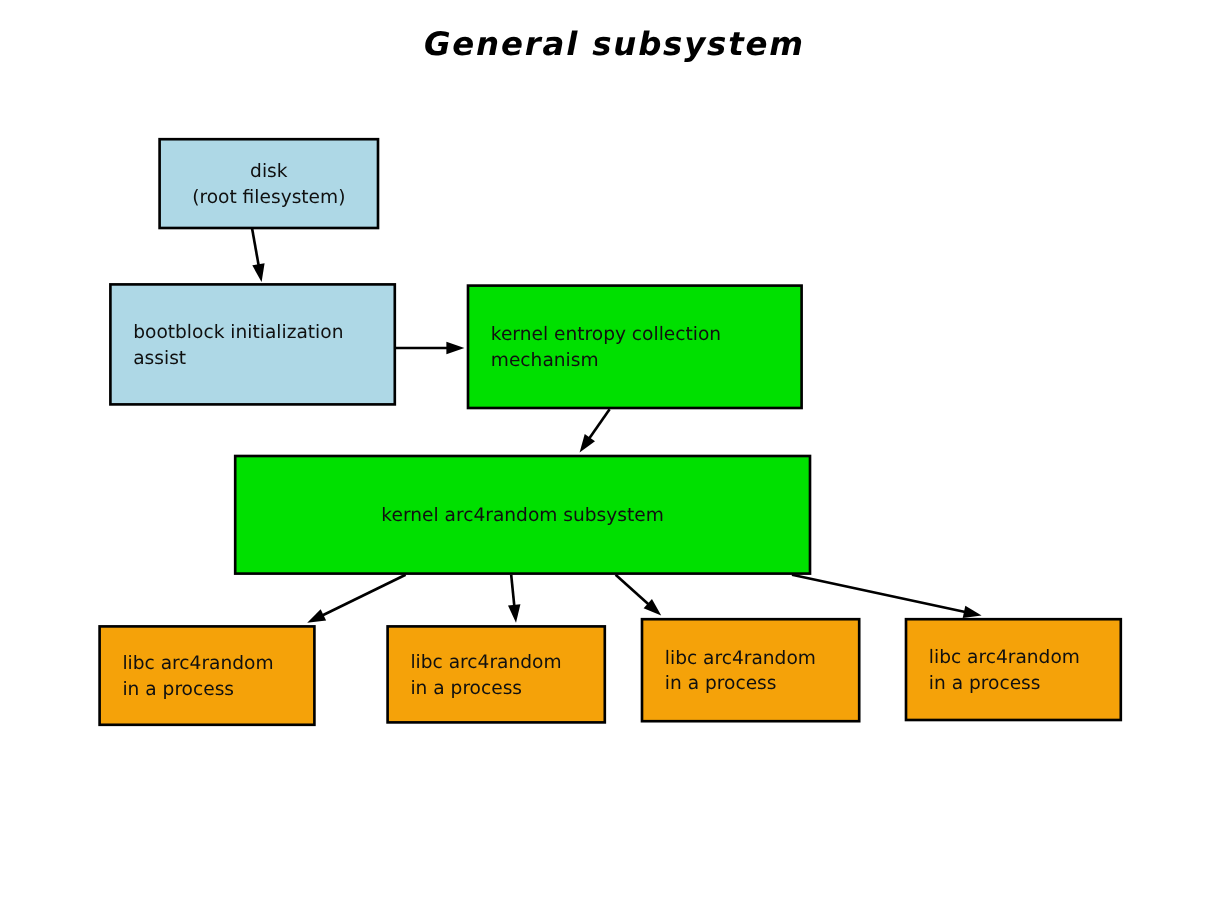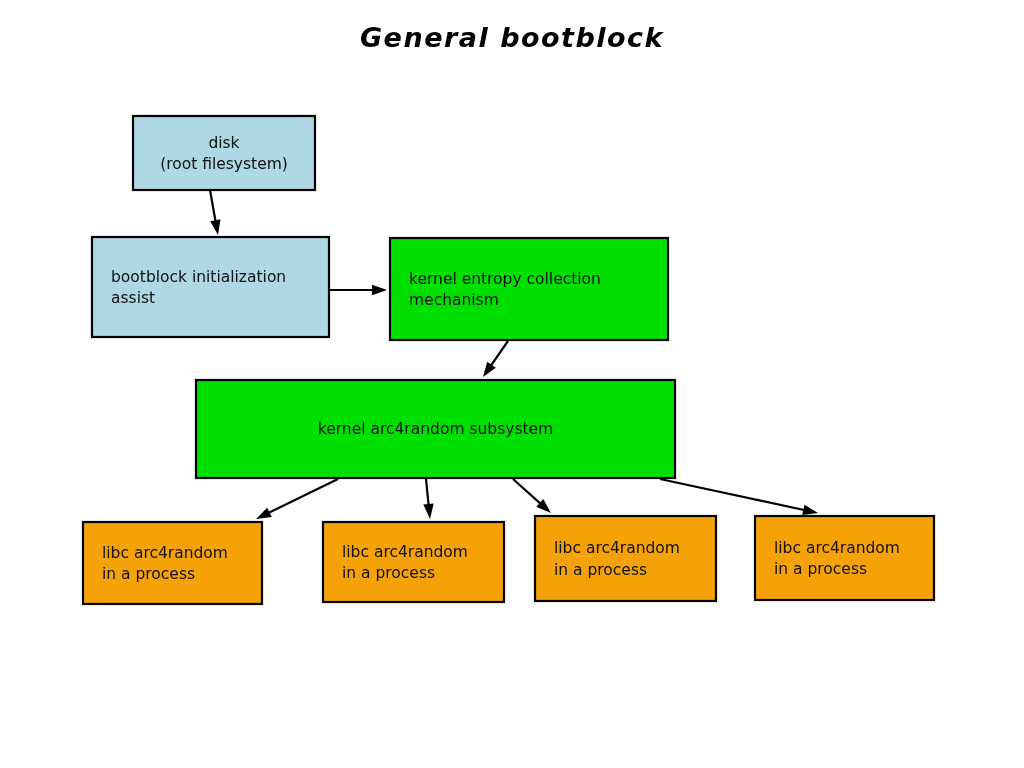--- a/index.html
+++ b/index.html
@@ -56,21 +56,21 @@
   .edge-head {
     fill: #000000;
     stroke: none;
   }
 </style>
 </head>
 <body>
 
 <div id="diagram-root">
 
-  <div id="diagram-title">General bootblock</div>
+  <div id="diagram-title">General subsystem</div>
 
   <svg id="diagram-canvas" viewBox="0 0 1024 768">
     <g id="edges-layer">
         <g>
           <line x1="210" y1="190" x2="215.72456664867258" y2="222.20068739878323" class="edge-line"></line>
           <polygon points="218,235 210.25477493875087,221.14173572374239 220.4942250197243,219.32138904268044" class="edge-head"></polygon>
         </g>
         <g>
           <line x1="329" y1="290" x2="374" y2="290" class="edge-line"></line>
           <polygon points="387,290 372,295.2 372,284.8" class="edge-head"></polygon>

